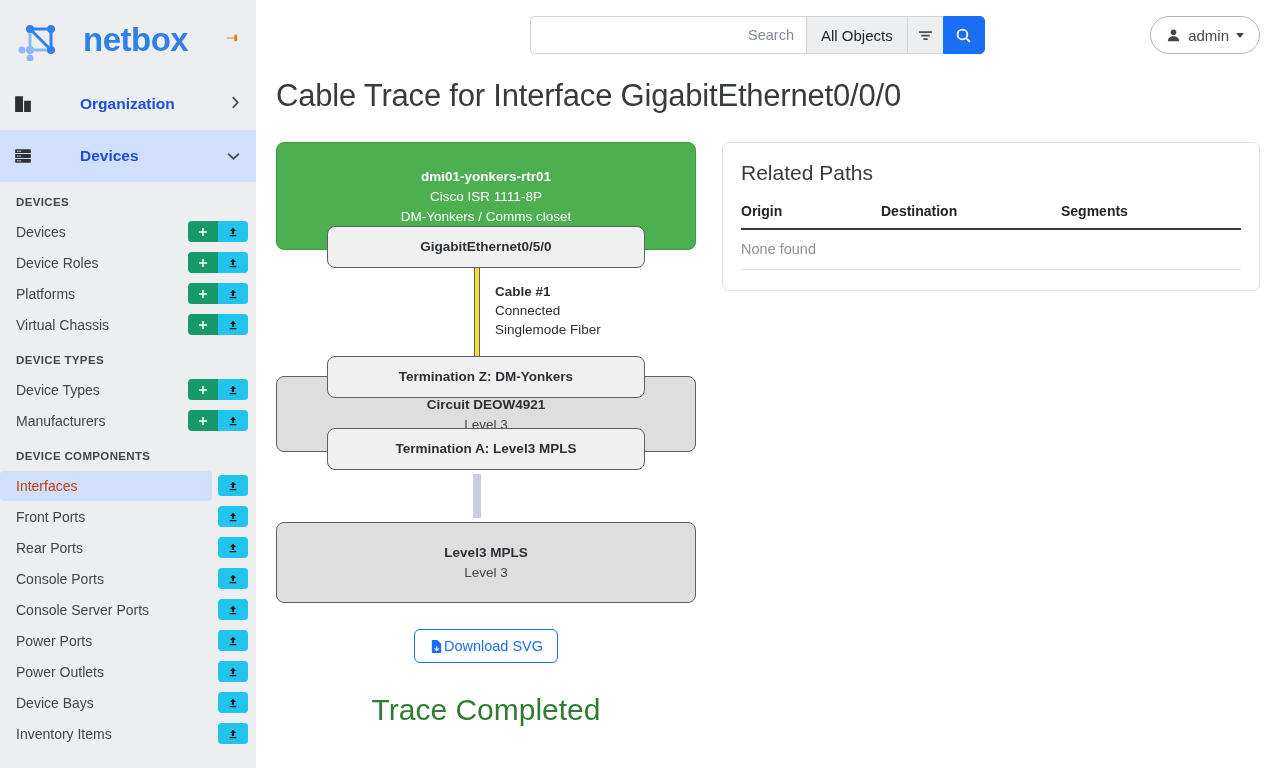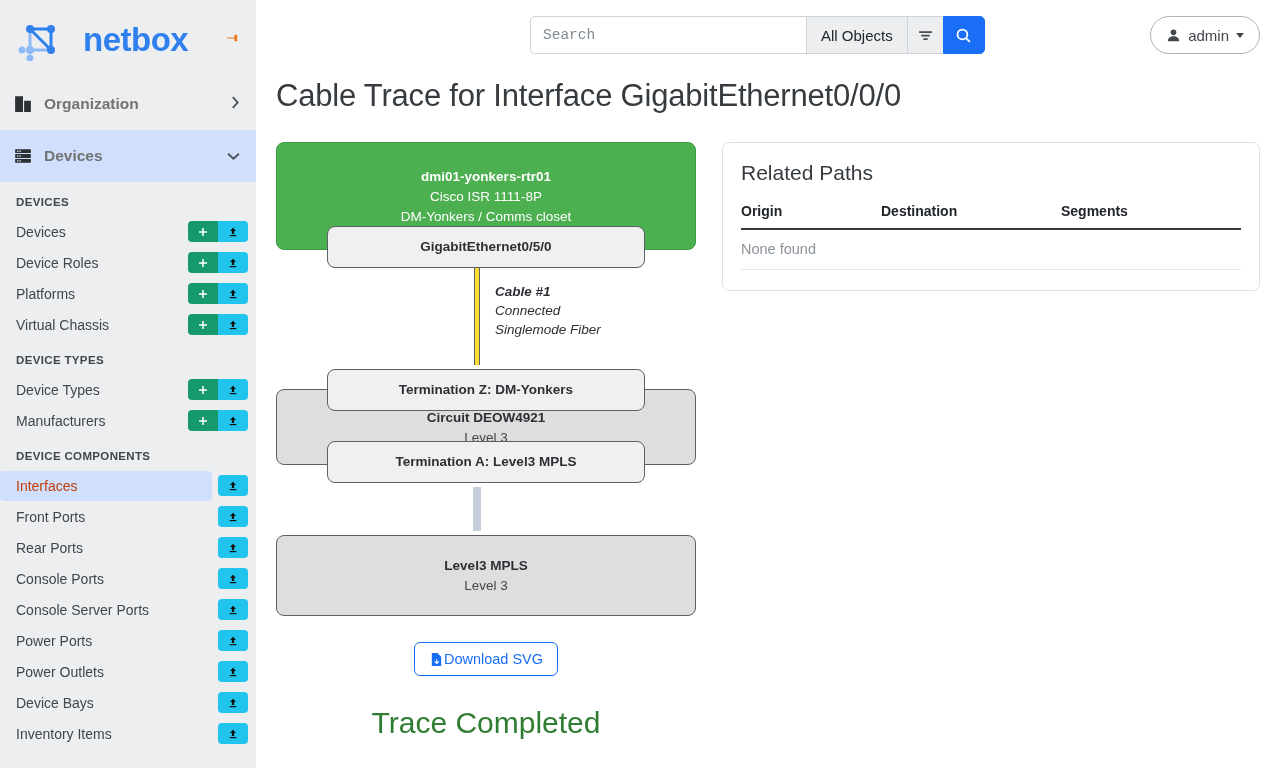--- a/index.html
+++ b/index.html
@@ -27,21 +27,21 @@
   .brand-logo { display: flex; align-items: center; gap: 9px; }
   .netbox-word {
     font-size: 33px; font-weight: 700; color: #2f80ed;
     letter-spacing: -0.5px; line-height: 1;
   }
   .pin-icon { margin-left: auto; color: #f0761a; font-size: 15px; line-height: 1; }
 
   .nav-group {
     display: flex; align-items: center;
     height: 52px; padding: 0 16px 0 14px;
-    cursor: pointer; color: #737373;
+    cursor: pointer; color: #1d4ed8; gap: 36px;
   }
   .nav-group.active { background: #cfdffc; }
   .nav-group .gicon { width: 30px; display: flex; align-items: center; }
   .nav-group .glabel { font-size: 15.5px; font-weight: 700; }
   .nav-group .gcaret { margin-left: auto; font-size: 13px; color: #4a5056; }
 
   .sec-head {
     font-size: 11.5px; font-weight: 700; color: #41464b;
     letter-spacing: 0.35px;
     padding: 14px 0 8px 16px;
@@ -83,21 +83,22 @@
   .search-wrap {
     display: flex; align-items: stretch; height: 38px;
     margin-left: 254px;
   }
   .search-input {
     width: 276px; height: 38px;
     border: 1px solid #ced4da; border-right: none;
     border-radius: 5px 0 0 5px;
     padding: 0 12px; font-size: 14.5px; color: #212529;
     background: #fff; outline: none;
-    font-family: Liberation Mono, monospace;
+    font-family: Liberation Sans, sans-serif;
+    text-align: right;
   }
   .search-input::placeholder { color: #808a93; }
   .obj-select {
     display: flex; align-items: center; justify-content: center;
     min-width: 96px; padding: 0 14px;
     background: #eceef0; border: 1px solid #ced4da; border-right: none;
     font-size: 15px; color: #212529; cursor: pointer;
   }
   .filter-btn {
     width: 36px; display: flex; align-items: center; justify-content: center;
@@ -154,21 +155,21 @@
   .term {
     width: 318px; margin: -24px auto 0 auto;
     background: #f0f0f0;
     border: 1px solid #5a6066; border-radius: 8px;
     height: 42px; line-height: 40px;
     font-size: 13.5px; font-weight: 700; color: #2c3034;
     text-align: center;
     position: relative; z-index: 3;
   }
 
-  .cable-zone { position: relative; height: 101px; font-style: italic; }
+  .cable-zone { position: relative; height: 88px; }
   .cable-line {
     position: absolute; left: 198px; top: 0; width: 6px; height: 97px;
     background: #fcdd34;
     border-left: 1px solid #5a6066; border-right: 1px solid #5a6066;
   }
   .cable-labels {
     position: absolute; left: 219px; top: 16px;
     text-align: left; color: #2c3034;
   }
   .cable-labels .cl1 { font-size: 13.5px; font-weight: 700; margin-bottom: 4px; }

